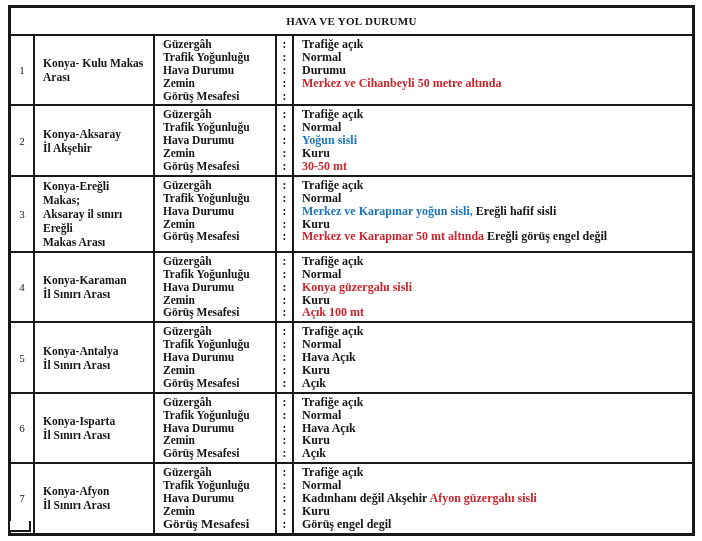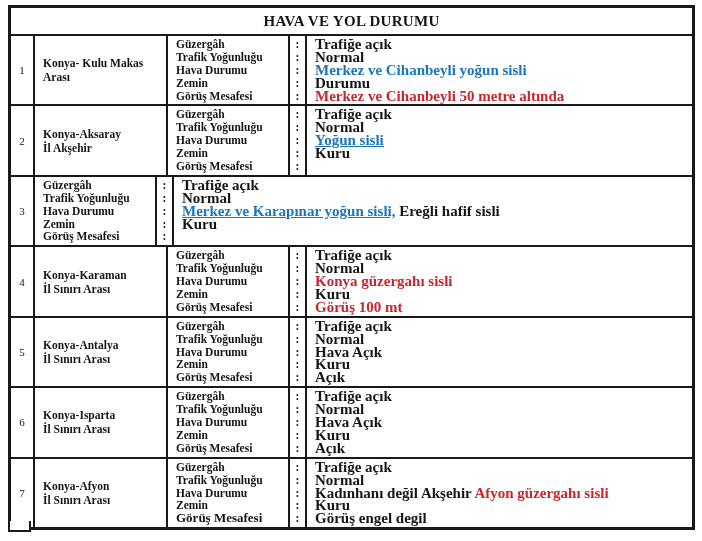--- a/index.html
+++ b/index.html
@@ -18,40 +18,40 @@
     width: 687px;
     border: 3px solid #191919;
     box-sizing: border-box;
     background: #fff;
   }
   .title-bar {
     border-bottom: 2px solid #191919;
     height: 26px;
     display: flex; align-items: center; justify-content: center;
     font-weight: 700;
-    font-size: 15px;
+    font-size: 11px;
     letter-spacing: 0.3px;
   }
   .grid-row {
     display: flex;
     align-items: stretch;
     border-top: 2px solid #191919;
     min-height: 66px;
   }
   .grid-row:first-of-type { border-top: none; }
   .cell { box-sizing: border-box; }
   .cell-num {
     width: 24px;
     border-right: 2px solid #191919;
     display: flex; align-items: center; justify-content: center;
     font-size: 11px;
     font-weight: 400;
   }
   .cell-route {
-    width: 133px;
+    width: 120px;
     border-right: 2px solid #191919;
     display: flex; flex-direction: column; justify-content: center;
     padding: 2px 4px 2px 8px;
     font-size: 11.5px;
     font-weight: 700;
     line-height: 14px;
     white-space: pre-line;
   }
   .cell-labels {
     width: 122px;
@@ -65,21 +65,21 @@
     border-right: 2px solid #191919;
     padding: 2px 0;
     text-align: center;
     font-weight: 700;
     font-size: 11.5px;
   }
   .cell-values {
     flex: 1;
     padding: 2px 4px 2px 8px;
     font-weight: 700;
-    font-size: 15px;
+    font-size: 12px;
   }
   .line { line-height: 12.9px; height: 12.9px; white-space: nowrap; overflow: visible; }
   .line.big { font-size: 13px; }
   .bottom-artifact {
     position: absolute;
     left: 8px; top: 521px;
     width: 23px; height: 11px;
     border: 2px solid #191919;
     border-top: none;
     background: #fff;
@@ -107,21 +107,20 @@
           <div class="cell cell-colon">
             <div class="line">:</div>
             <div class="line">:</div>
             <div class="line">:</div>
             <div class="line">:</div>
             <div class="line">:</div>
           </div>
           <div class="cell cell-values">
             <div class="line"><span style="color: rgb(21, 21, 21);">Trafiğe açık</span></div>
             <div class="line"><span style="color: rgb(21, 21, 21);">Normal</span></div>
-            <div class="line"><span style="color: rgb(28, 117, 188);">Merkez ve Cihanbeyli yoğun sisli</span></div>
             <div class="line"><span style="color: rgb(21, 21, 21);">Durumu</span></div>
             <div class="line"><span style="color: rgb(201, 37, 44);">Merkez ve Cihanbeyli 50 metre altında</span></div>
           </div>
         </div>
         <div class="grid-row">
           <div class="cell cell-num">2</div>
           <div class="cell cell-route">Konya-Aksaray
 İl Akşehir</div>
           <div class="cell cell-labels">
             <div class="line">Güzergâh</div>
@@ -133,45 +132,50 @@
           <div class="cell cell-colon">
             <div class="line">:</div>
             <div class="line">:</div>
             <div class="line">:</div>
             <div class="line">:</div>
             <div class="line">:</div>
           </div>
           <div class="cell cell-values">
             <div class="line"><span style="color: rgb(21, 21, 21);">Trafiğe açık</span></div>
             <div class="line"><span style="color: rgb(21, 21, 21);">Normal</span></div>
-            <div class="line"><span style="color: rgb(28, 117, 188); text-decoration: underline;">Yoğun sisli</span></div>
-            <div class="line"><span style="color: rgb(21, 21, 21);">Kuru</span></div>
+            <div class="line"><span style="color: rgb(28, 117, 188);">Yoğun sisli</span></div>
+            <div class="line"><span style="color: rgb(21, 21, 21);">Kuru</span></div>
+            <div class="line"><span style="color: rgb(201, 37, 44);">30-50 mt</span></div>
           </div>
         </div>
         <div class="grid-row">
           <div class="cell cell-num">3</div>
-          <div class="cell cell-labels">
-            <div class="line">Güzergâh</div>
-            <div class="line">Trafik Yoğunluğu</div>
-            <div class="line">Hava Durumu</div>
-            <div class="line">Zemin</div>
-            <div class="line">Görüş Mesafesi</div>
-          </div>
-          <div class="cell cell-colon">
-            <div class="line">:</div>
-            <div class="line">:</div>
-            <div class="line">:</div>
-            <div class="line">:</div>
-            <div class="line">:</div>
-          </div>
-          <div class="cell cell-values">
-            <div class="line"><span style="color: rgb(21, 21, 21);">Trafiğe açık</span></div>
-            <div class="line"><span style="color: rgb(21, 21, 21);">Normal</span></div>
-            <div class="line"><span style="color: rgb(28, 117, 188); text-decoration: underline;">Merkez ve Karapınar yoğun sisli,</span><span style="color: rgb(21, 21, 21); text-align: center;"> Ereğli hafif sisli</span></div>
-            <div class="line"><span style="color: rgb(21, 21, 21);">Kuru</span></div>
+          <div class="cell cell-route">Konya-Ereğli Makas;
+Aksaray il sınırı Ereğli
+Makas Arası</div>
+          <div class="cell cell-labels">
+            <div class="line">Güzergâh</div>
+            <div class="line">Trafik Yoğunluğu</div>
+            <div class="line">Hava Durumu</div>
+            <div class="line">Zemin</div>
+            <div class="line">Görüş Mesafesi</div>
+          </div>
+          <div class="cell cell-colon">
+            <div class="line">:</div>
+            <div class="line">:</div>
+            <div class="line">:</div>
+            <div class="line">:</div>
+            <div class="line">:</div>
+          </div>
+          <div class="cell cell-values">
+            <div class="line"><span style="color: rgb(21, 21, 21);">Trafiğe açık</span></div>
+            <div class="line"><span style="color: rgb(21, 21, 21);">Normal</span></div>
+            <div class="line"><span style="color: rgb(28, 117, 188);">Merkez ve Karapınar yoğun sisli,</span><span style="color: rgb(21, 21, 21); text-align: center;"> Ereğli hafif sisli</span></div>
+            <div class="line"><span style="color: rgb(21, 21, 21);">Kuru</span></div>
+            <div class="line"><span style="color: rgb(201, 37, 44);">Merkez ve Karapınar 50  mt altında</span><span style="color: rgb(21, 21, 21);">  Ereğli görüş engel değil</span></div>
           </div>
         </div>
         <div class="grid-row">
           <div class="cell cell-num">4</div>
           <div class="cell cell-route">Konya-Karaman
 İl Sınırı Arası</div>
           <div class="cell cell-labels">
             <div class="line">Güzergâh</div>
             <div class="line">Trafik Yoğunluğu</div>
             <div class="line">Hava Durumu</div>
@@ -183,21 +187,21 @@
             <div class="line">:</div>
             <div class="line">:</div>
             <div class="line">:</div>
             <div class="line">:</div>
           </div>
           <div class="cell cell-values">
             <div class="line"><span style="color: rgb(21, 21, 21);">Trafiğe açık</span></div>
             <div class="line"><span style="color: rgb(21, 21, 21);">Normal</span></div>
             <div class="line"><span style="color: rgb(201, 37, 44); margin-top: 8px;">Konya güzergahı sisli</span></div>
             <div class="line"><span style="color: rgb(21, 21, 21);">Kuru</span></div>
-            <div class="line"><span style="color: rgb(201, 37, 44);">Görüş 100 mt</span></div>
+            <div class="line"><span style="color: rgb(201, 37, 44);">Açık 100 mt</span></div>
           </div>
         </div>
         <div class="grid-row">
           <div class="cell cell-num">5</div>
           <div class="cell cell-route">Konya-Antalya
 İl Sınırı Arası</div>
           <div class="cell cell-labels">
             <div class="line">Güzergâh</div>
             <div class="line">Trafik Yoğunluğu</div>
             <div class="line">Hava Durumu</div>

